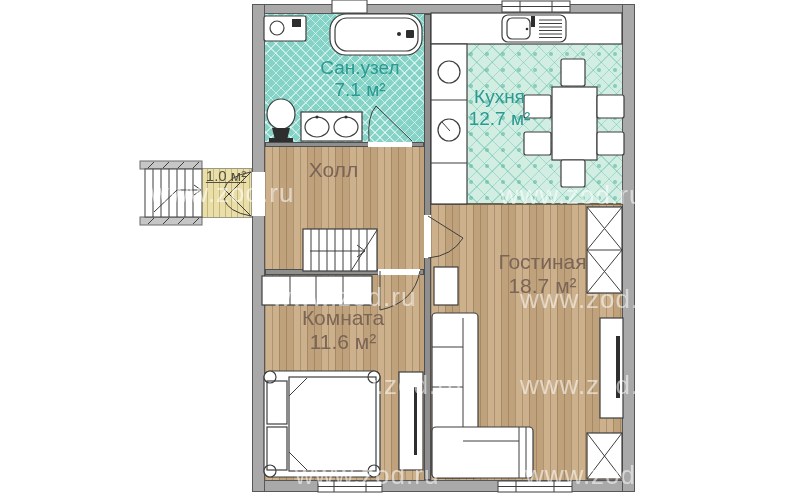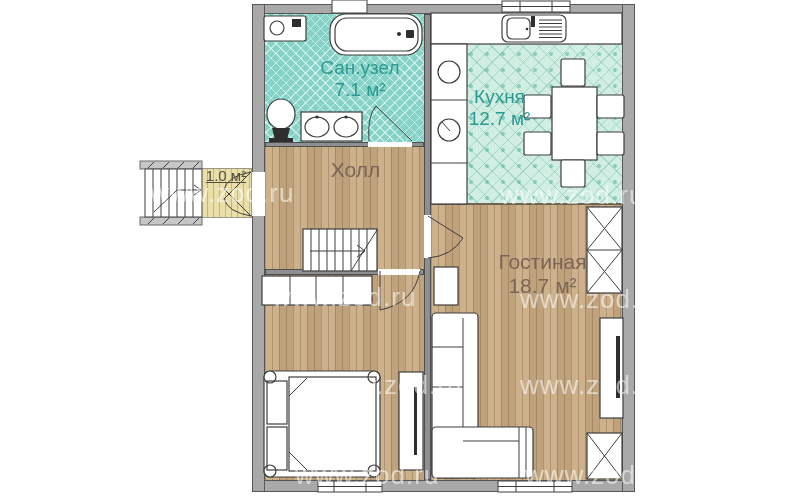--- a/index.html
+++ b/index.html
@@ -271,22 +271,26 @@
   </svg>
 
   <div class="roomlabel lbl-teal" style="left:300px;top:57px;width:120px;">
     <span class="nm">Сан.узел</span>
     <span class="ar">7.1 м²</span>
   </div>
   <div class="roomlabel lbl-teal" style="left:452px;top:42px;width:95px;margin-top:44px;">
     <span class="nm">Кухня</span>
     <span class="ar">12.7 м²</span>
   </div>
-  <div class="roomlabel lbl-brown" style="left:308px;top:158px;width:95px;">
+  <div class="roomlabel lbl-brown" style="left:286px;top:158px;width:95px;">
     <span class="nm">Холл</span>
+  </div>
+  <div class="roomlabel lbl-brown" style="left:283px;top:306px;width:120px;">
+    <span class="nm">Комната</span>
+    <span class="ar">11.6 м²</span>
   </div>
   <div class="roomlabel lbl-brown" style="left:480px;top:250px;width:125px;">
     <span class="nm">Гостиная</span>
     <span class="ar">18.7 м²</span>
   </div>
   <div class="roomlabel lbl-porch" style="left:198px;top:167px;width:56px;text-decoration:underline;">
     <span class="ar">1.0 м²</span>
   </div>
 
   <span class="wm" style="left:680px;top:34px;">www.zod.ru</span>

